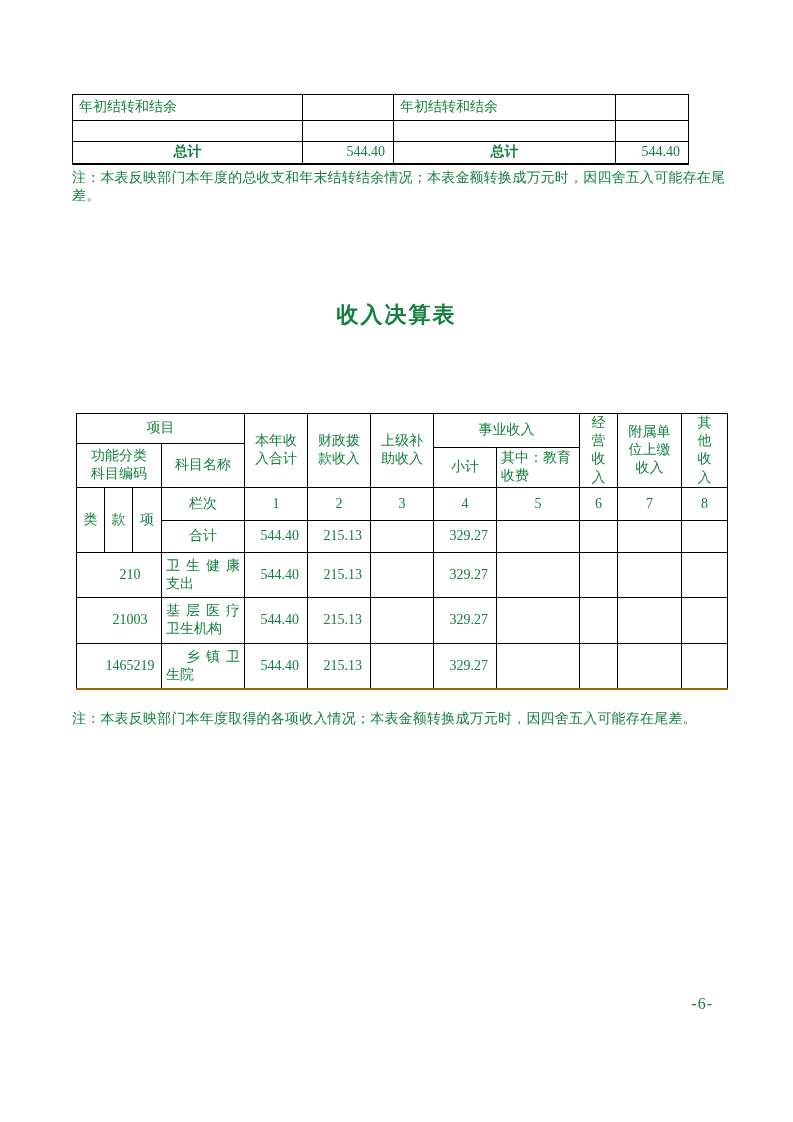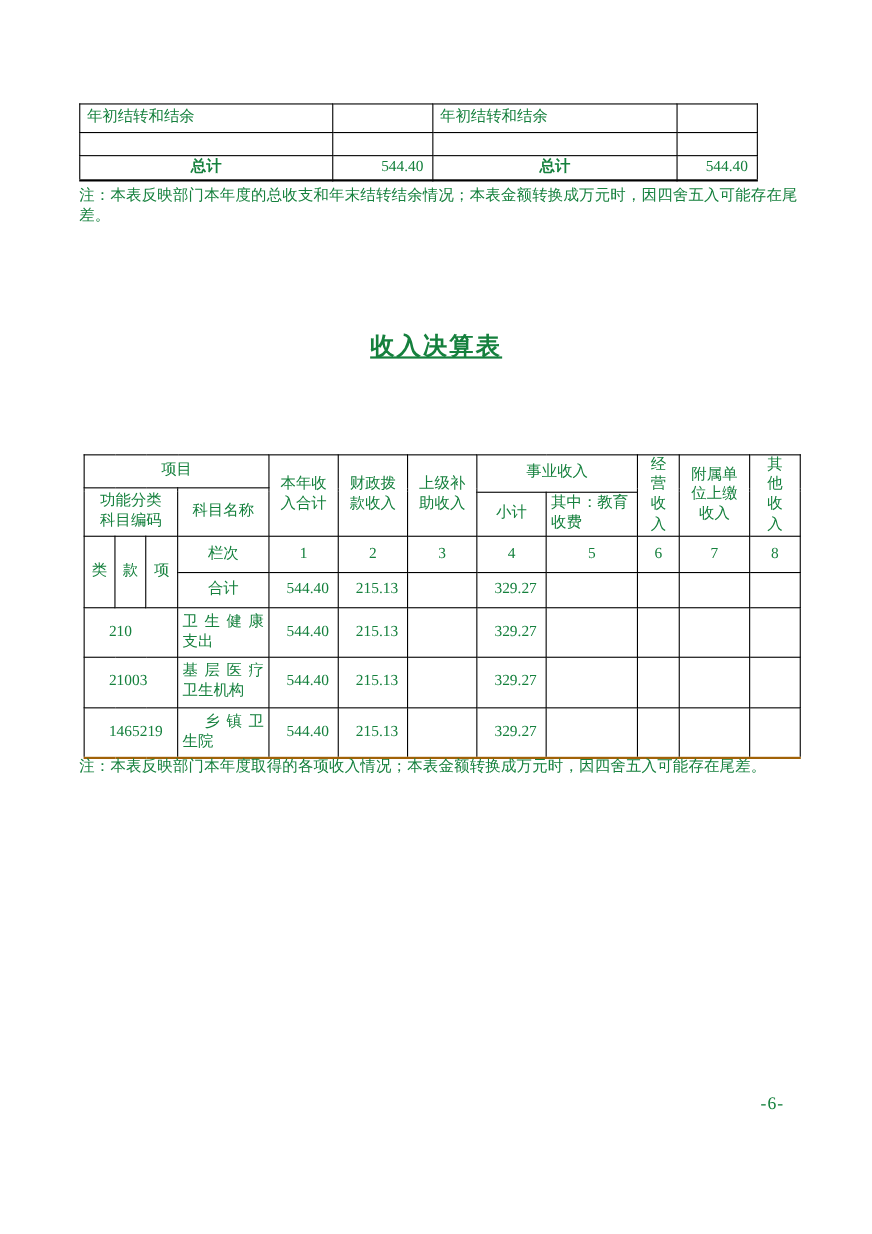--- a/index.html
+++ b/index.html
@@ -27,38 +27,38 @@
   .carryover { position:absolute; left:72px; top:94px; width:616px; border-bottom:2px solid #000; }
   .carryover td { height:26px; }
   .carryover tr.r2 td { height:21px; }
   .carryover tr.r3 td { height:22px; }
   .left-cell { text-align:left; padding-left:6px; }
   .bold { font-weight:bold; }
   .num { text-align:right; padding-right:8px; }
   
   .note { position:absolute; left:72px; width:680px; font-size:14px; letter-spacing:0.2px; }
   .note1 { top:169px; }
-  .note2 { top:688px; }
+  .note2 { top:710px; }
   
   .title { position:absolute; top:300px; left:0; width:793px; text-align:center;
-           font-size:22px; font-weight:bold; letter-spacing:2px;text-decoration:underline; }
+           font-size:22px; font-weight:bold; letter-spacing:2px; }
   .pub-code { position:absolute; top:367px; left:72px; width:625px; text-align:right; font-size:14px; }
   .meta-row { position:absolute; top:390px; left:78px; width:619px; font-size:14px; }
   .meta-unit { float:left; }
   .meta-amount { float:right; }
   
   .income { position:absolute; left:76px; top:413px; width:651px; border-bottom:2px solid #a16207; }
   .income tr.ra td { height:30px; }
   .income tr.rb td { height:27px; }
   .income tr.rc td { height:40px; }
   .income tr.rd td { height:33px; }
   .income tr.re td { height:32px; }
   .income tr.rf td { height:43px; }
   .pre { white-space:pre-line; }
-  .code { text-align:left; padding-left:22px; }
+  .code { text-align:center; padding-left:22px; }
   .nm { padding:4px 4px;font-family:Liberation Mono, monospace; }
   .jl { display:block; text-align:justify; text-align-last:justify; }
   .l2 { display:block; text-align:left; }
   .edu { text-align:left; padding-left:4px; }
   
   .pageno { position:absolute; top:995px; right:80px; font-size:16px; letter-spacing:1px; }
 </style>
 </head>
 <body>
 

